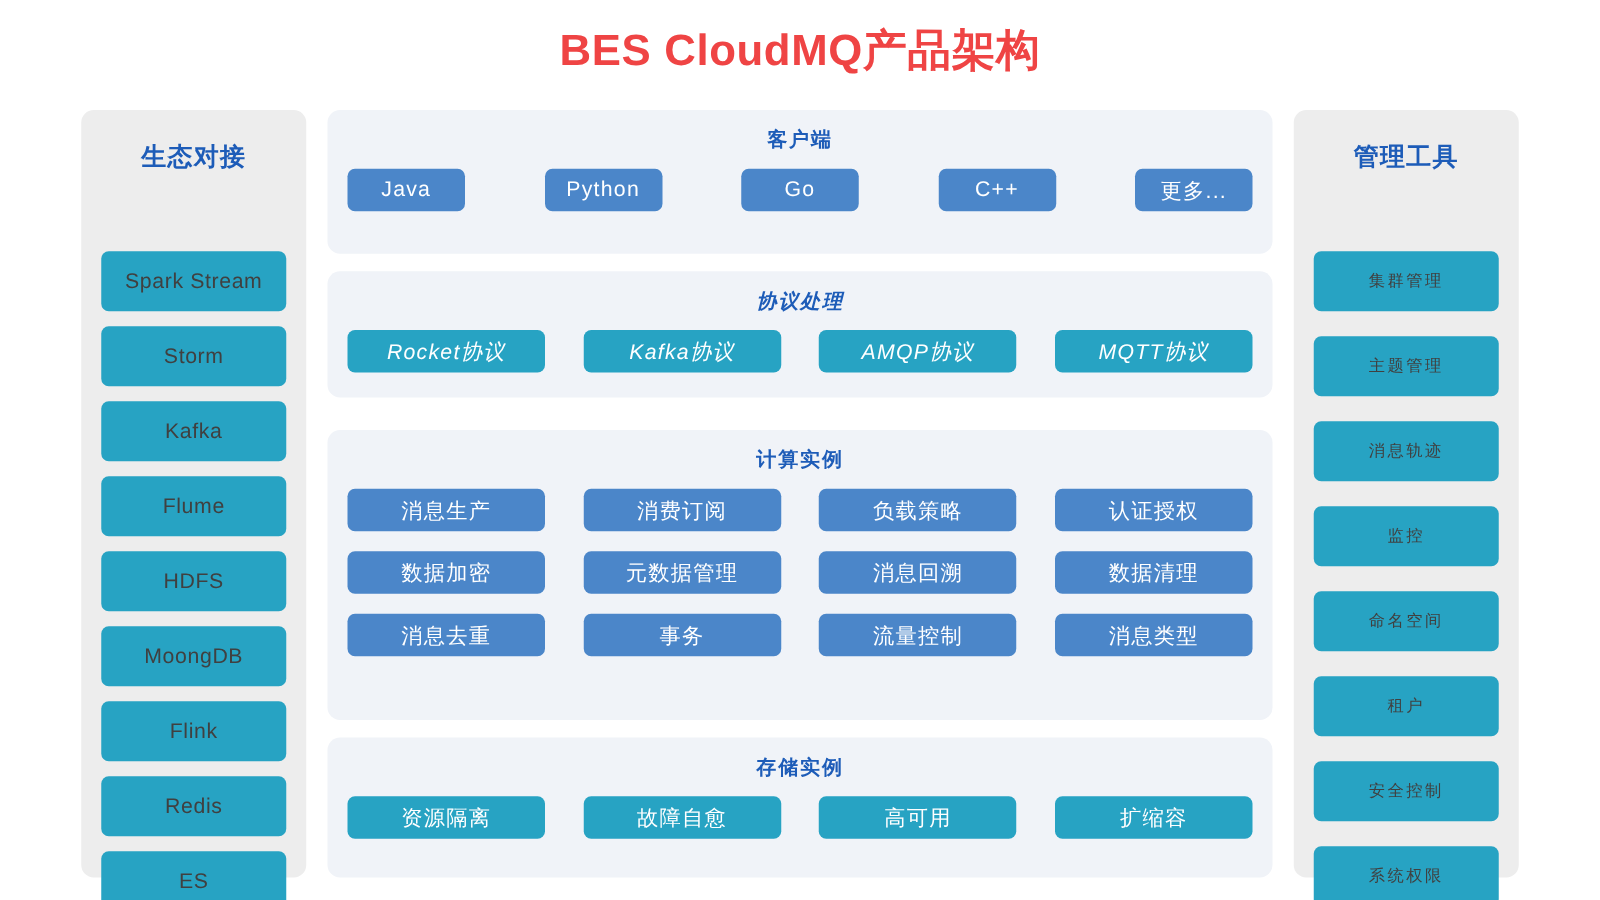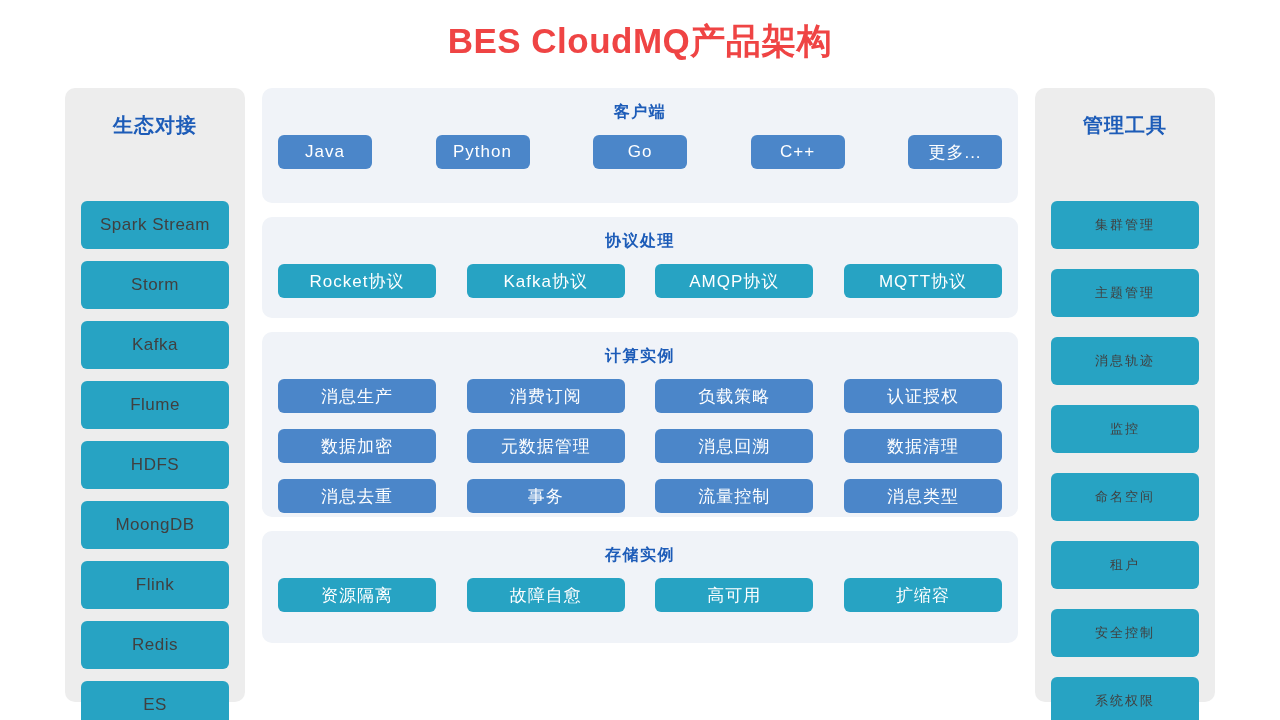--- a/index.html
+++ b/index.html
@@ -128,22 +128,22 @@
   .chip.teal { background: #27a3c3; }
 
   
   #section-client .chip { width: 94px; }
   
   #section-protocol .chip,
   #section-compute .chip,
   #section-storage .chip { width: 158px; }
 
   #section-client { height: 115px; }
-  #section-protocol { height: 101px; }
-  #section-compute { height: 185px; }
+  #section-protocol { height: 101px; font-style: italic; }
+  #section-compute { height: 232px; margin-top: 12px; }
   #section-storage { height: 112px; }
 </style>
 </head>
 <body>
 
 <div id="page-title">BES CloudMQ产品架构</div>
 
 <div class="layout">
 
   <div class="side-panel left">

